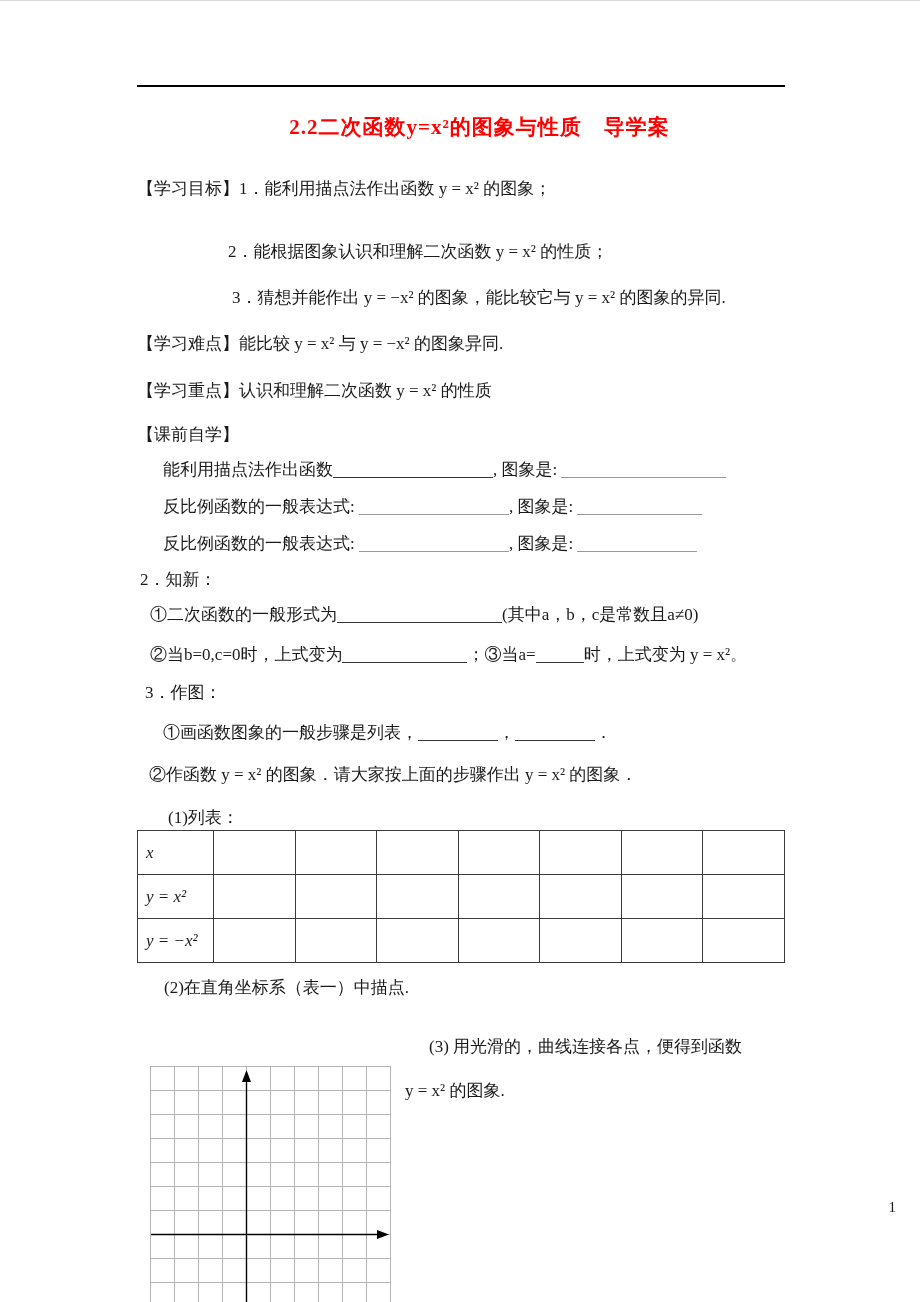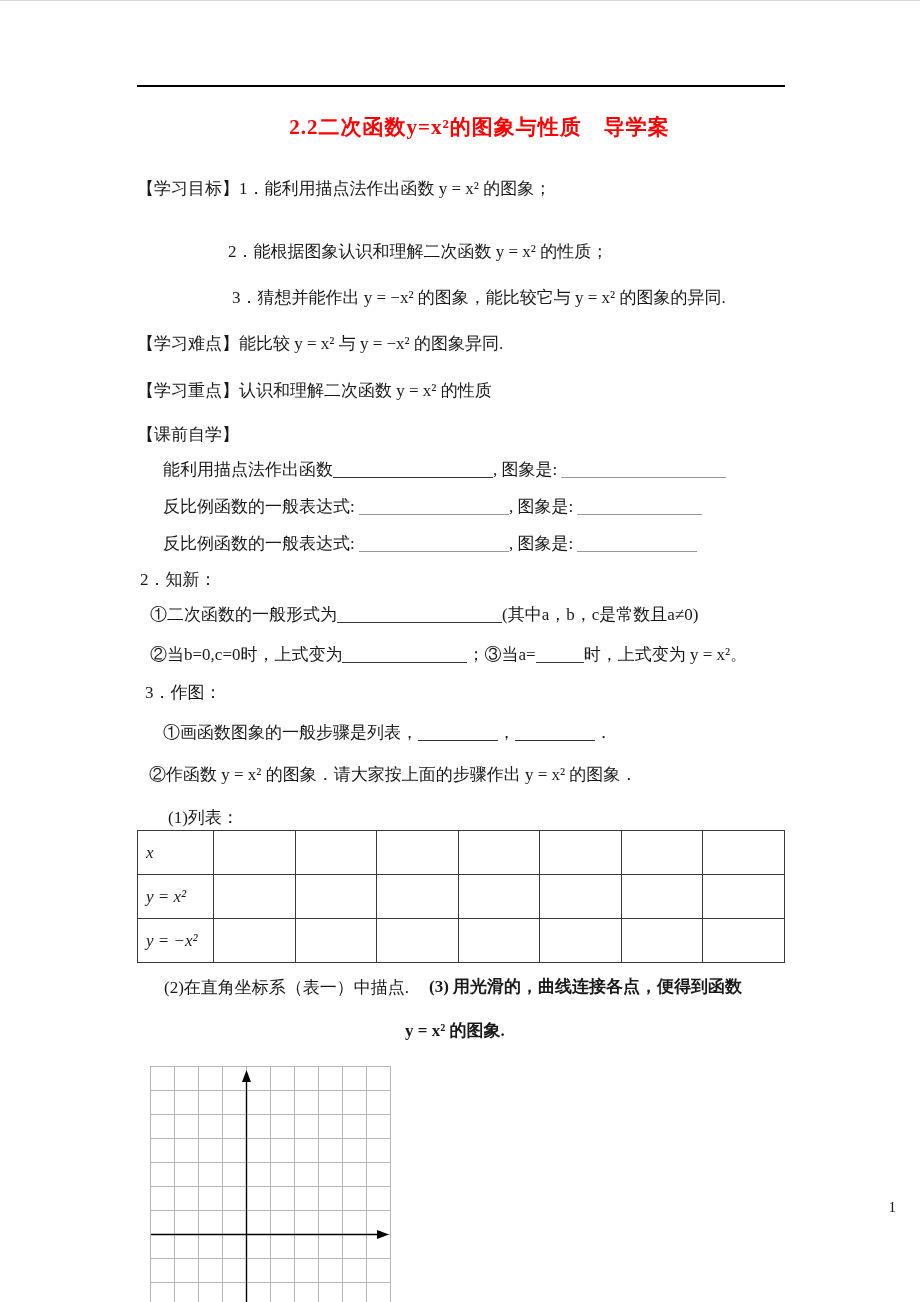--- a/index.html
+++ b/index.html
@@ -15,21 +15,21 @@
   .ul{text-underline-offset:3px;margin-top:40px;}
   table.tbl{border-collapse:collapse;table-layout:fixed;width:648px;margin-top:0;}
   .tbl td{border:1px solid #3a3a3a;height:43px;padding:0 8px;font-size:17px;background:#fff;}
   .tbl td.rowhead{font-style:italic;}
   .grid-area{position:absolute;left:150px;top:1065px;width:241px;height:237px;}
   .grid{position:absolute;left:0;top:0;width:241px;height:237px;
         background-image:linear-gradient(to right,#b5b5b5 1px,transparent 1px),
                          linear-gradient(to bottom,#b5b5b5 1px,transparent 1px);
         background-size:24px 24px;}
   .axes{position:absolute;left:0;top:0;}
-  .curve-text{position:absolute;left:405px;top:974px;width:430px;font-weight:bold;}
+  .curve-text{position:absolute;left:405px;top:1034px;width:430px;}
   .curve-text p{margin:0;font-size:17px;line-height:24px;white-space:nowrap;}
   .curve-text p.first{text-indent:24px;}
   .curve-text p.second{margin-top:20px;}
   .pagenum{position:absolute;right:24px;top:1198px;font-size:15px;}
 </style>
 </head>
 <body>
 
 <div class="page">
   <div class="content">

